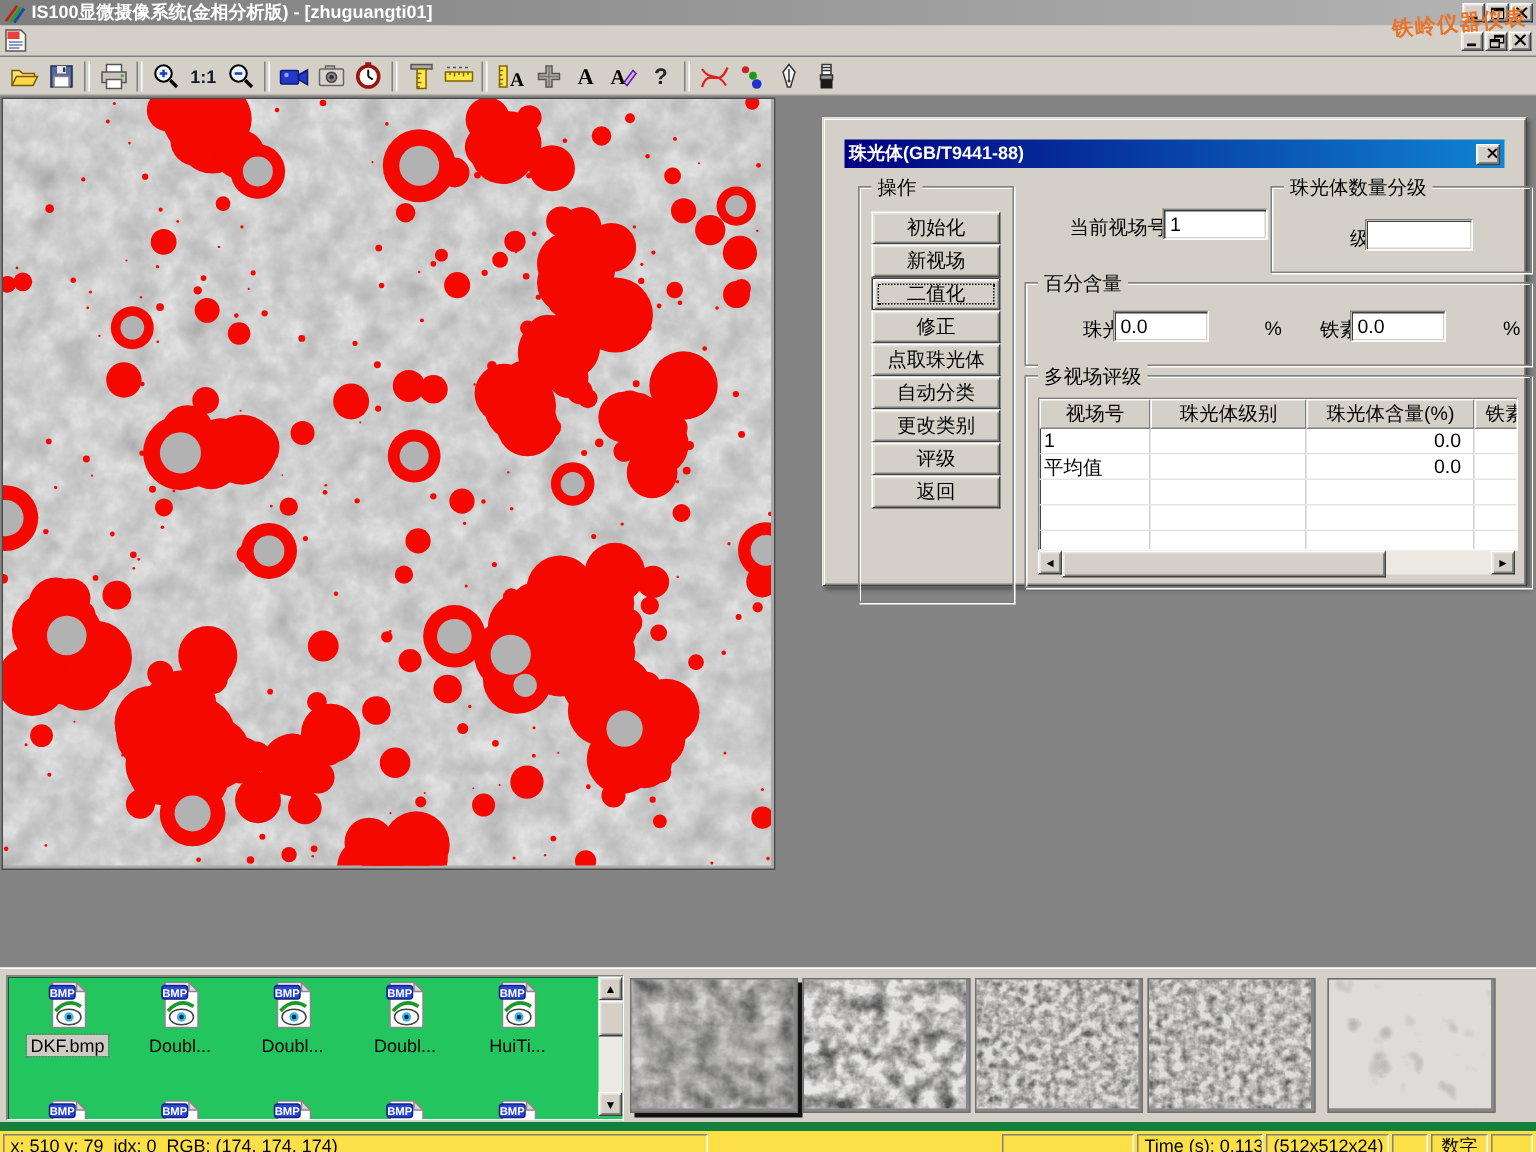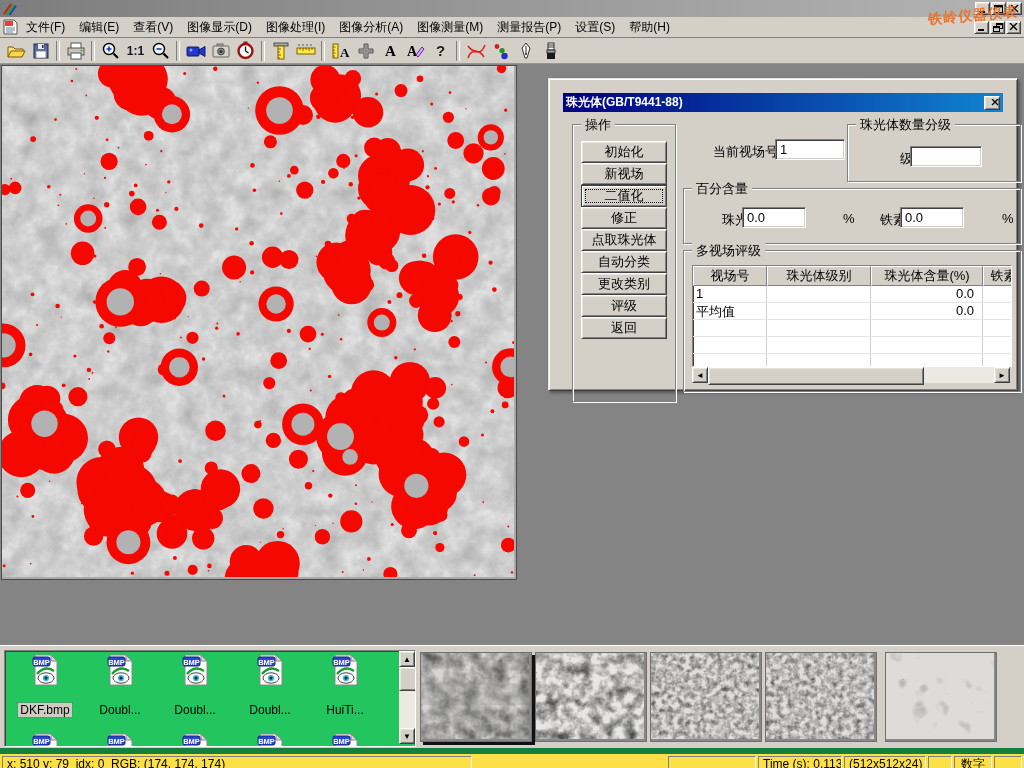--- a/index.html
+++ b/index.html
@@ -57,21 +57,21 @@
   .td.num{text-align:right;padding-right:8px;}
   .c0{width:74px}.c1{width:104px}.c2{width:112px}.c3{width:100px}
   .hscroll{position:absolute;left:8px;top:116px;width:318px;height:16px;background:#ece9e2;display:flex;}
   .sbtn{width:16px;height:16px;font-size:8px;display:flex;align-items:center;justify-content:center;padding:0;flex:none;}
   .hthumb{width:214px;height:16px;flex:none;}
   
   #bottom{position:absolute;left:0;top:645px;width:1024px;height:103px;background:#d4d0c8;border-top:1px solid #fff;box-sizing:border-box;}
   #filelist{position:absolute;left:4px;top:4px;width:410px;height:95px;background:#22c55e;
             border:1px solid;border-color:#808080 #fff #fff #808080;box-shadow:inset 1px 1px 0 #404040;overflow:hidden;}
   .fitem{position:absolute;width:72px;text-align:center;}
-  .fname{display:inline-block;font-size:12px;margin-top:14px;padding:0 2px;max-width:70px;overflow:hidden;white-space:nowrap;}
+  .fname{display:inline-block;font-size:12px;margin-top:1px;padding:0 2px;max-width:70px;overflow:hidden;white-space:nowrap;}
   .fname.sel{background:#cfcbc3;outline:1px dotted #777;}
   #vscroll{position:absolute;right:0;top:0;width:16px;height:93px;background:#ece9e2;}
   .vthumb{position:absolute;left:0;top:16px;width:16px;height:22px;}
   .thumb{position:absolute;top:6px;width:110px;height:88px;border:1px solid #707070;background:#888;}
   .thumb svg{display:block;}
   .thumb.sel{box-shadow:3px 3px 0 #111;}
   
   #statusbar{position:absolute;left:0;top:748px;width:1024px;height:20px;background:#fde047;border-top:6px solid #15803d;}
   .scell{position:absolute;top:2px;height:16px;border:1px solid;border-color:#808080 #fff #fff #808080;
          font-size:12px;display:flex;align-items:center;padding:0 4px;box-sizing:border-box;white-space:pre;overflow:hidden;}
@@ -113,20 +113,21 @@
 </svg>
 
 <div id="app">
 
   <div id="titlebar">
     <svg width="15" height="14" viewBox="0 0 16 15">
       <path d="M2,13 L10,2" stroke="#c02020" stroke-width="2" fill="none"></path>
       <path d="M5,14 L13,3" stroke="#20a020" stroke-width="2" fill="none"></path>
       <path d="M8,14 L15,4" stroke="#2040c0" stroke-width="2" fill="none"></path>
     </svg>
+    <span class="ttext">IS100显微摄像系统(金相分析版) - [zhuguangti01]</span>
     <span id="titlebtns">
       <button class="winbtn raised">
         <svg width="9" height="8">
             <rect x="1" y="6" width="6" height="2" fill="#000"></rect>
           </svg>
         </button>
       <button class="winbtn raised">
         <svg width="9" height="8">
             <rect x="0.5" y="0.5" width="8" height="7" fill="none" stroke="#000"></rect>
             <rect x="0.5" y="0.5" width="8" height="2" fill="#000"></rect>
@@ -140,32 +141,20 @@
     </span>
   </div>
   <div id="watermark">铁岭仪器仪表</div>
 
   <div id="menubar">
     <svg width="17" height="16" viewBox="0 0 17 16">
       <path d="M2,1 h10 l3,3 v11 h-13 z" fill="#fffbe8" stroke="#555"></path>
       <rect x="3" y="2" width="8" height="5" fill="#e84040"></rect>
       <path d="M4,9 h9 M4,11 h9 M4,13 h7" stroke="#6080c0" stroke-width="1"></path>
     </svg>
-    <span id="menuitems" style="display:flex">
-        <span class="mitem">文件(F)</span>
-        <span class="mitem">编辑(E)</span>
-        <span class="mitem">查看(V)</span>
-        <span class="mitem">图像显示(D)</span>
-        <span class="mitem">图像处理(I)</span>
-        <span class="mitem">图像分析(A)</span>
-        <span class="mitem">图像测量(M)</span>
-        <span class="mitem">测量报告(P)</span>
-        <span class="mitem">设置(S)</span>
-        <span class="mitem">帮助(H)</span>
-      </span>
     <span id="mdibtns">
       <button class="winbtn raised">
         <svg width="9" height="8">
             <rect x="1" y="6" width="6" height="2" fill="#000"></rect>
           </svg>
         </button>
       <button class="winbtn raised">
         <svg width="10" height="9">
             <rect x="3.5" y="0.5" width="6" height="5" fill="none" stroke="#000"></rect>
             <rect x="3.5" y="0.5" width="6" height="1.6" fill="#000"></rect>

